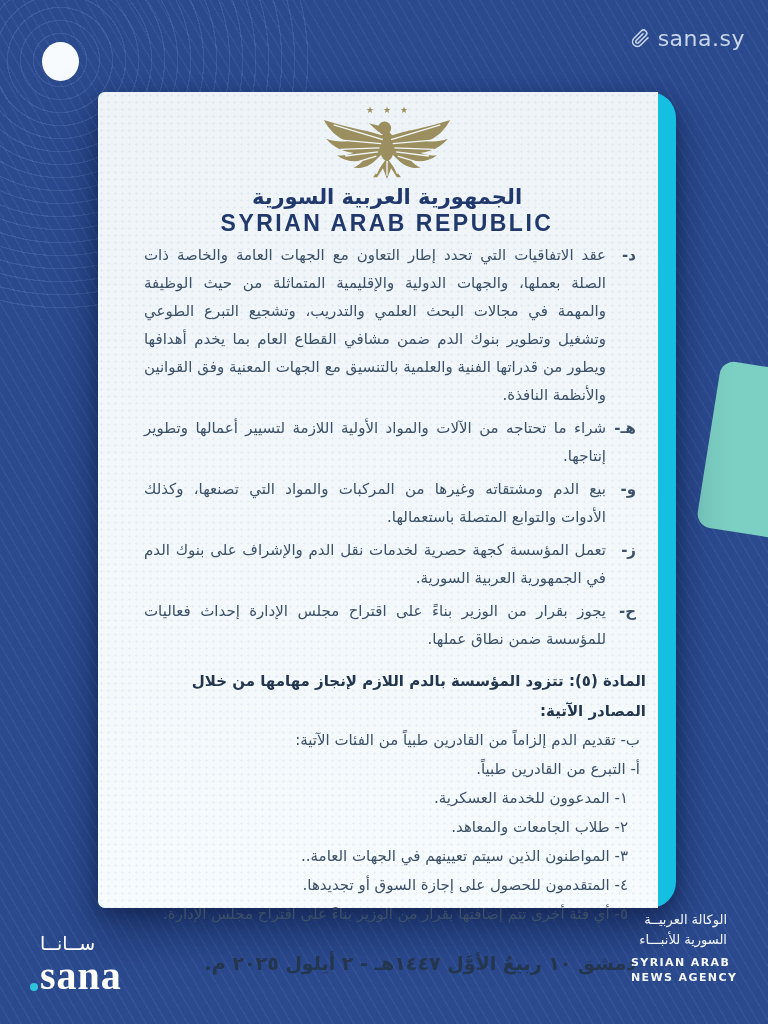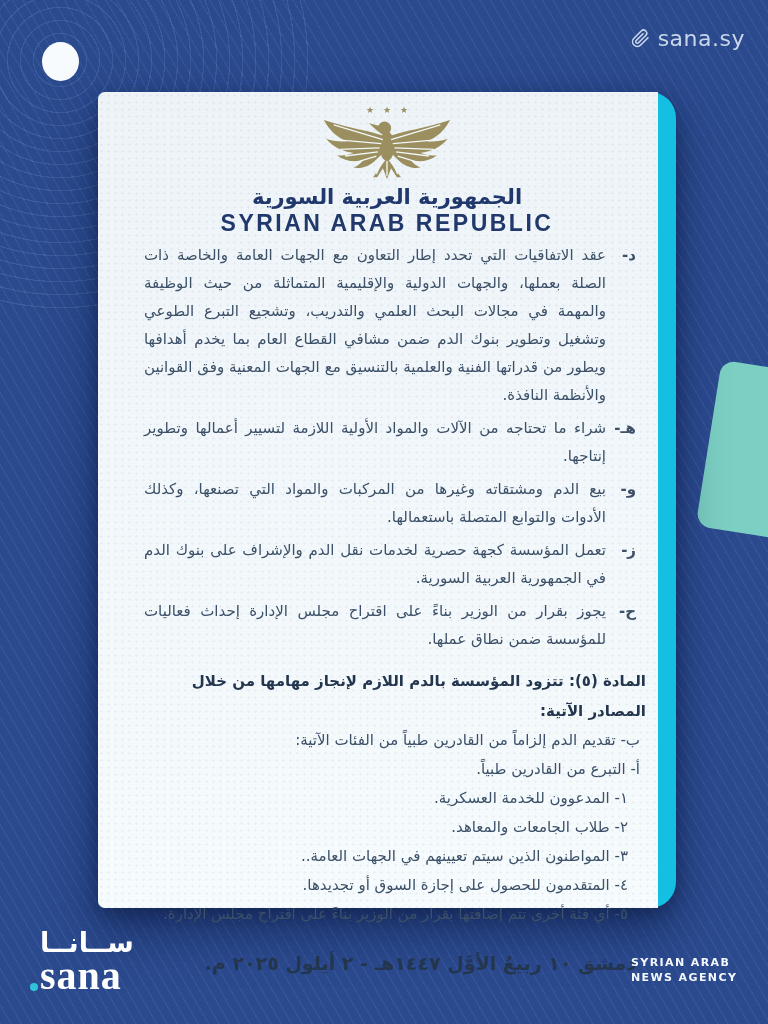--- a/index.html
+++ b/index.html
@@ -80,21 +80,21 @@
   .aitem.a { padding-right:6px; }
   .aitem.n { padding-right:18px; }
 
   .dateline {
     margin-top:23px; padding:0 10px 0 16px;
     font-size:19px; font-weight:700; color:#24364E; text-align:right;
   }
 
   
   .logo { position:absolute; left:40px; bottom:30px; color:#FFFFFF; direction:ltr; }
-  .logo-ar { font-size:27px; font-weight:700; line-height:30px; text-align:left; letter-spacing:1px; }
+  .logo-ar { font-size:19px; font-weight:400; line-height:30px; text-align:left; letter-spacing:1px; }
   .logo-en { position:relative; font-size:40px; font-weight:800; line-height:36px; letter-spacing:1px;font-family:Liberation Serif, serif; }
   .logo-dot { position:absolute; left:-10px; bottom:3px; width:8px; height:8px; border-radius:50%; background:#2FC4DC; }
 
   .agency { position:absolute; right:41px; bottom:38px; width:96px; color:#F4F8FD; }
   .agency-ar { direction:rtl; font-size:13px; line-height:1.55; text-align:right; white-space:nowrap; }
   .agency-en { margin-top:6px; font-size:11px; font-weight:700; letter-spacing:1.4px; line-height:1.35; white-space:nowrap; }
 </style>
 </head>
 <body>
 
@@ -208,17 +208,21 @@
 
 <div class="logo">
   <div class="logo-ar">ســانــا</div>
   <div class="logo-en">
     <span class="logo-dot"></span>
     <span>sana</span>
   </div>
 </div>
 
 <div class="agency">
+  <div class="agency-ar">
+    <div>الوكالة العربيــة</div>
+    <div>السورية للأنبـــاء</div>
+  </div>
   <div class="agency-en">
     <div>SYRIAN ARAB</div>
     <div>NEWS AGENCY</div>
   </div>
 </div>
 
 </body></html>

